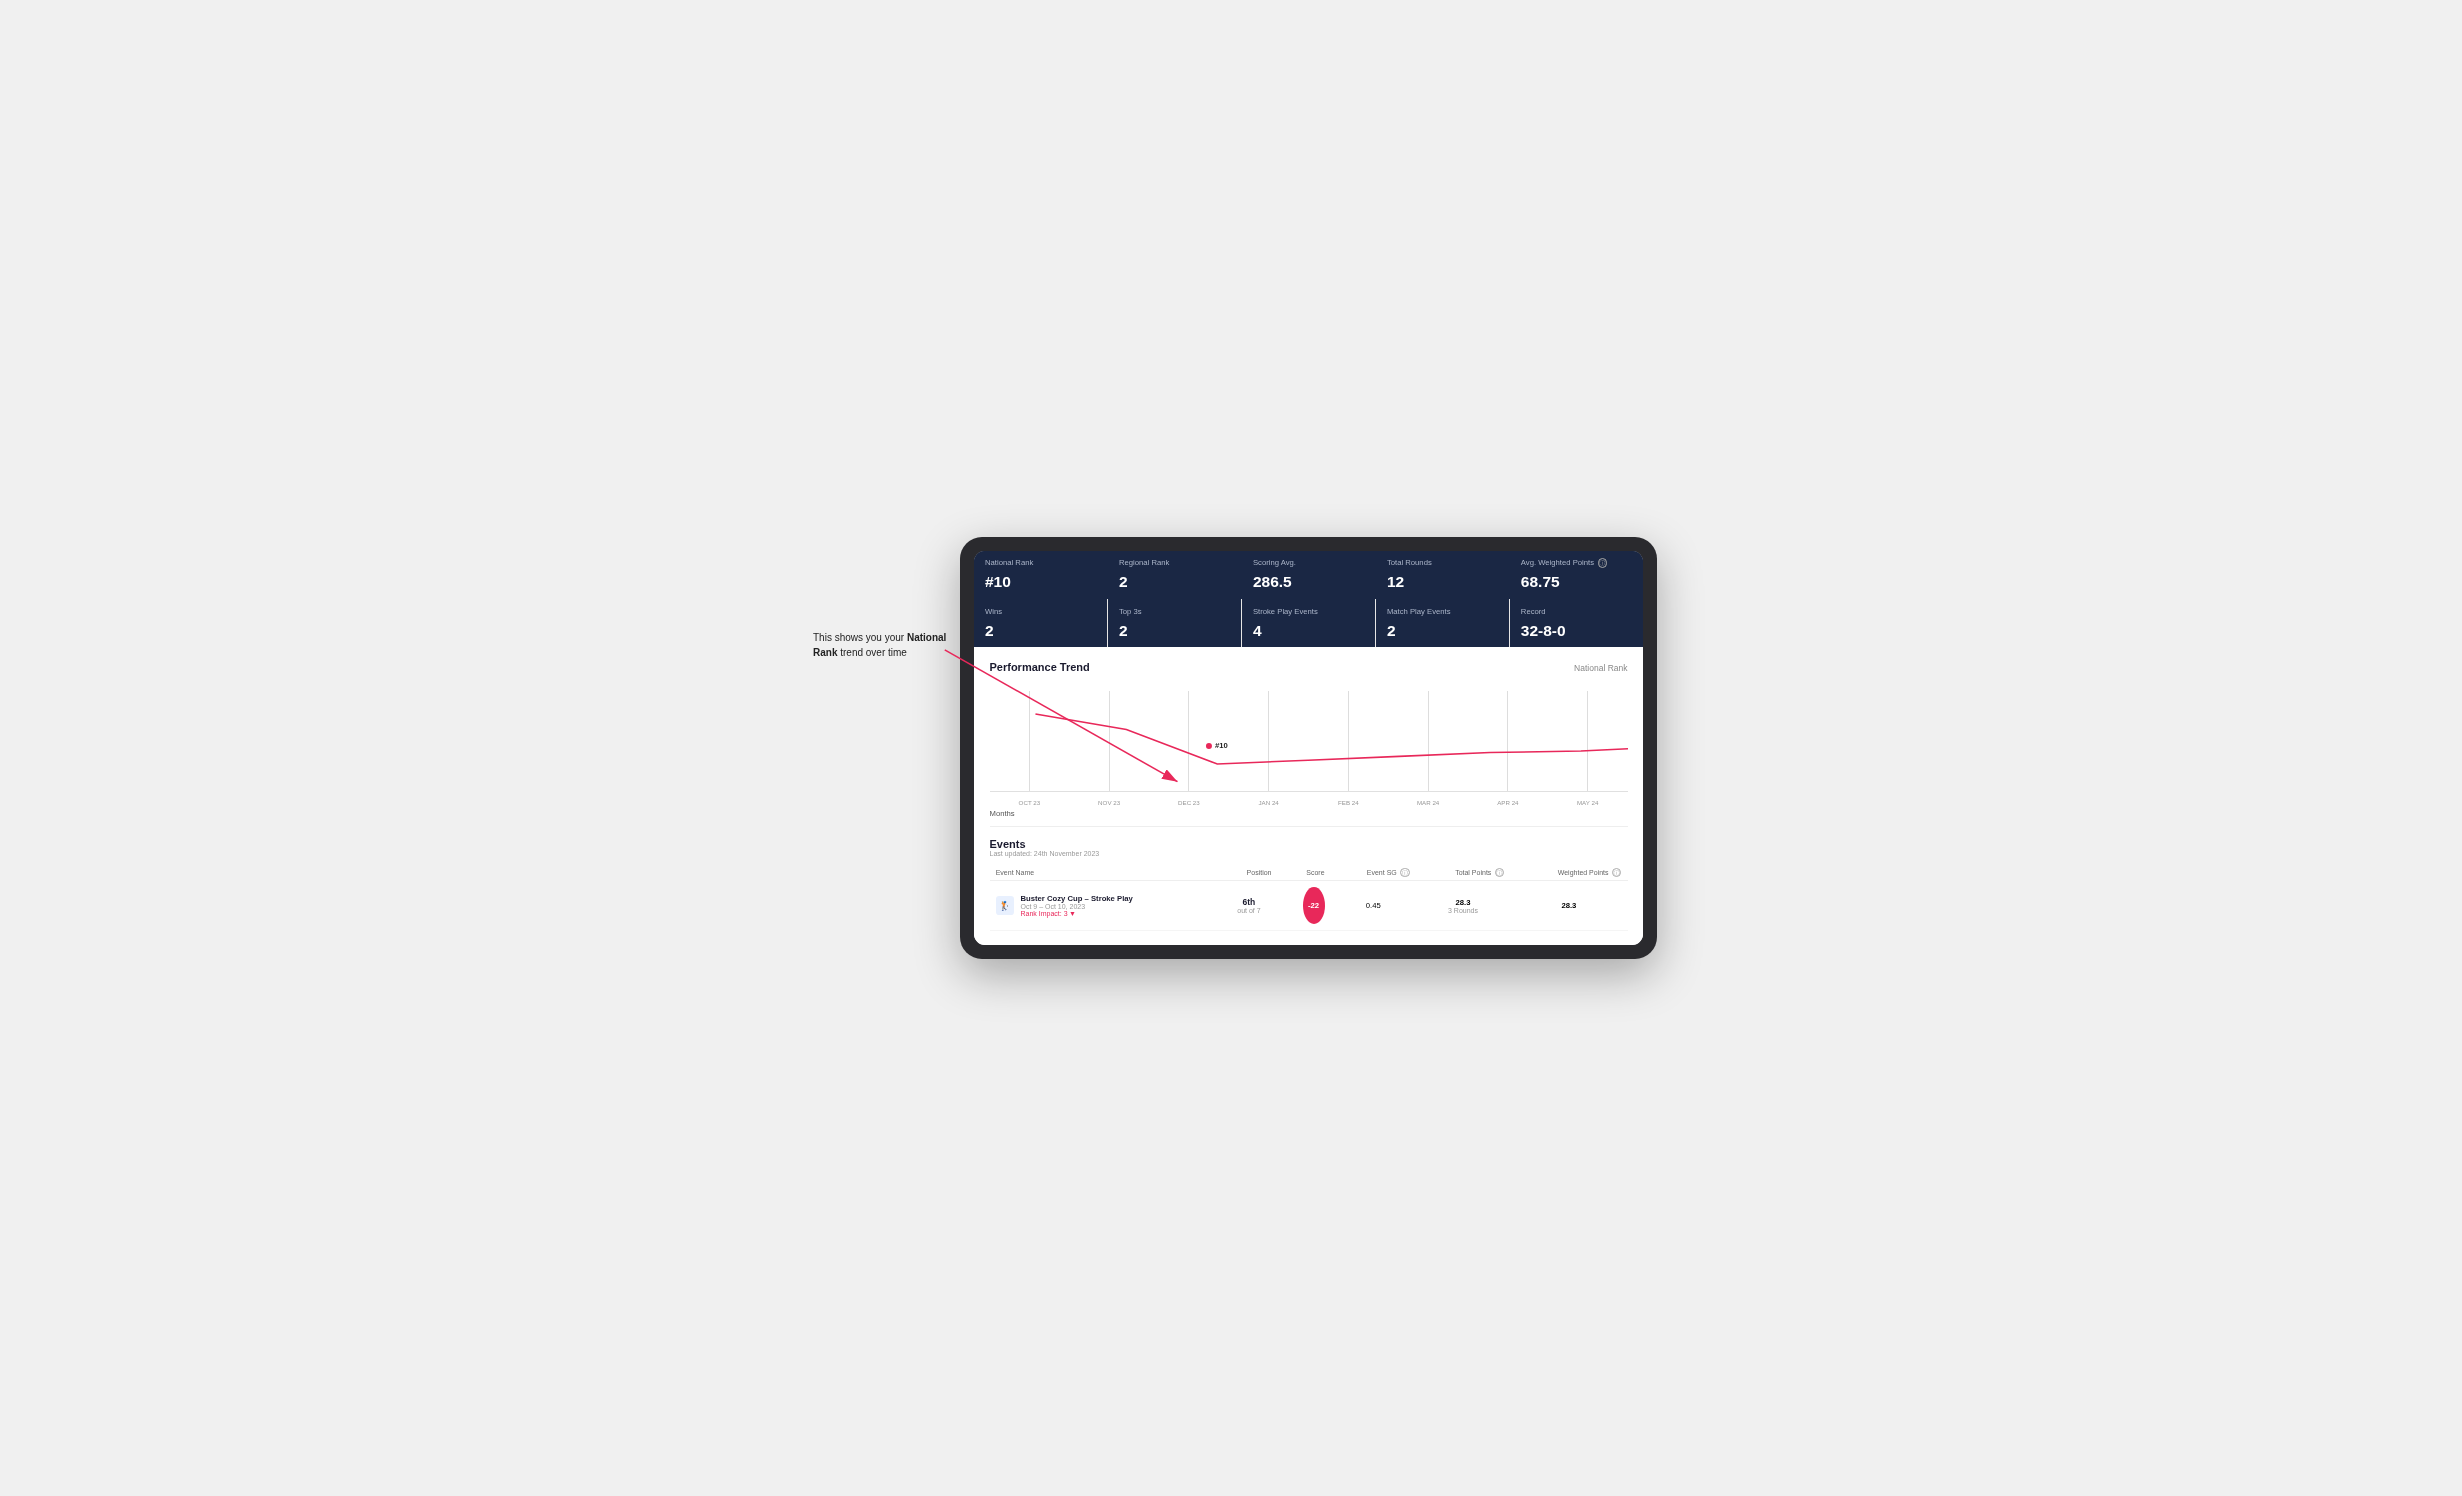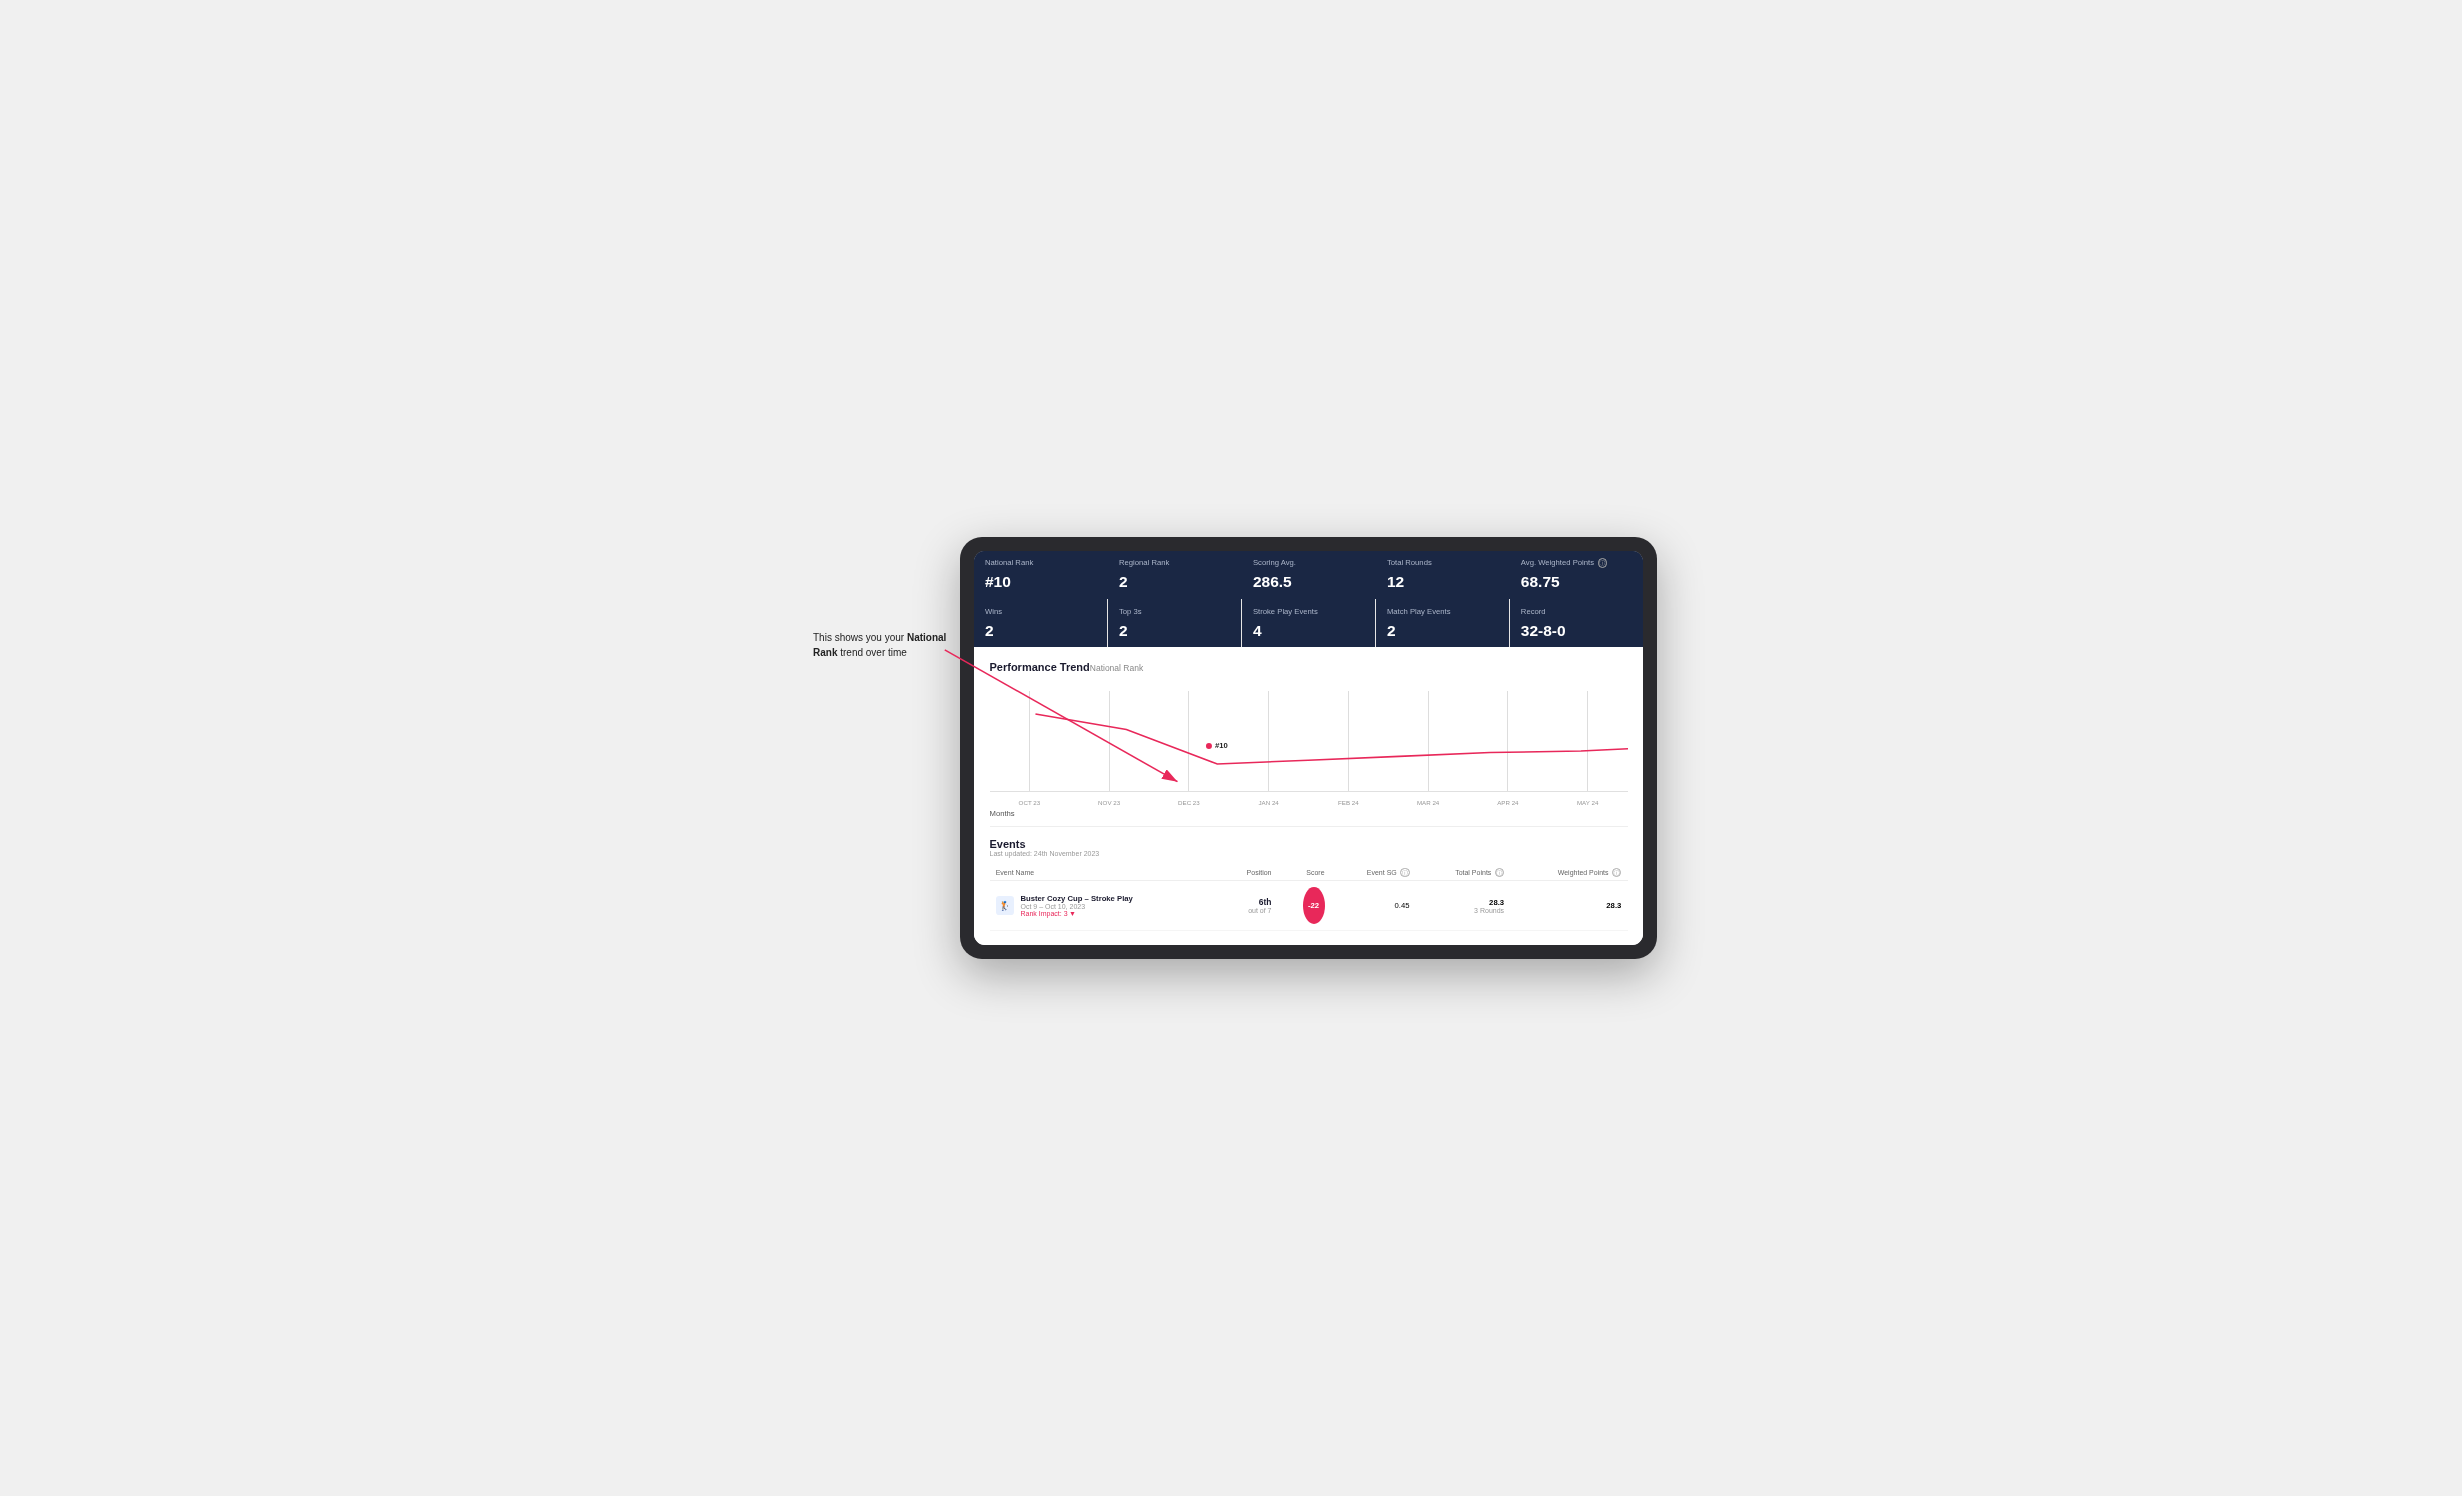--- a/index.html
+++ b/index.html
@@ -80,21 +80,21 @@
 
     
     .content {
       padding: 14px 15.5px;
       background: #fff;
     }
 
     
     .section-header {
       display: flex;
-      justify-content: flex-start;
+      justify-content: space-between;
       align-items: baseline;
       margin-bottom: 18px;
     }
     .section-title {
       font-size: 11px;
       font-weight: 600;
       color: #1a1a2e;
     }
     .section-subtitle {
       font-size: 8.5px;
@@ -207,21 +207,21 @@
       text-align: left;
       border-bottom: 0.8px solid #eee;
       font-size: 7px;
     }
     .events-table th.right { text-align: right; }
     .events-table td {
       padding: 6.2px 6.2px;
       vertical-align: middle;
       border-bottom: 0.8px solid #f5f5f5;
     }
-    .events-table td.right { text-align: right; }
+    .events-table td.right { text-align: center; }
 
     .event-icon {
       width: 18.6px;
       height: 18.6px;
       background: #e8f0fe;
       border-radius: 3.1px;
       display: flex;
       align-items: center;
       justify-content: center;
       font-size: 9.3px;

